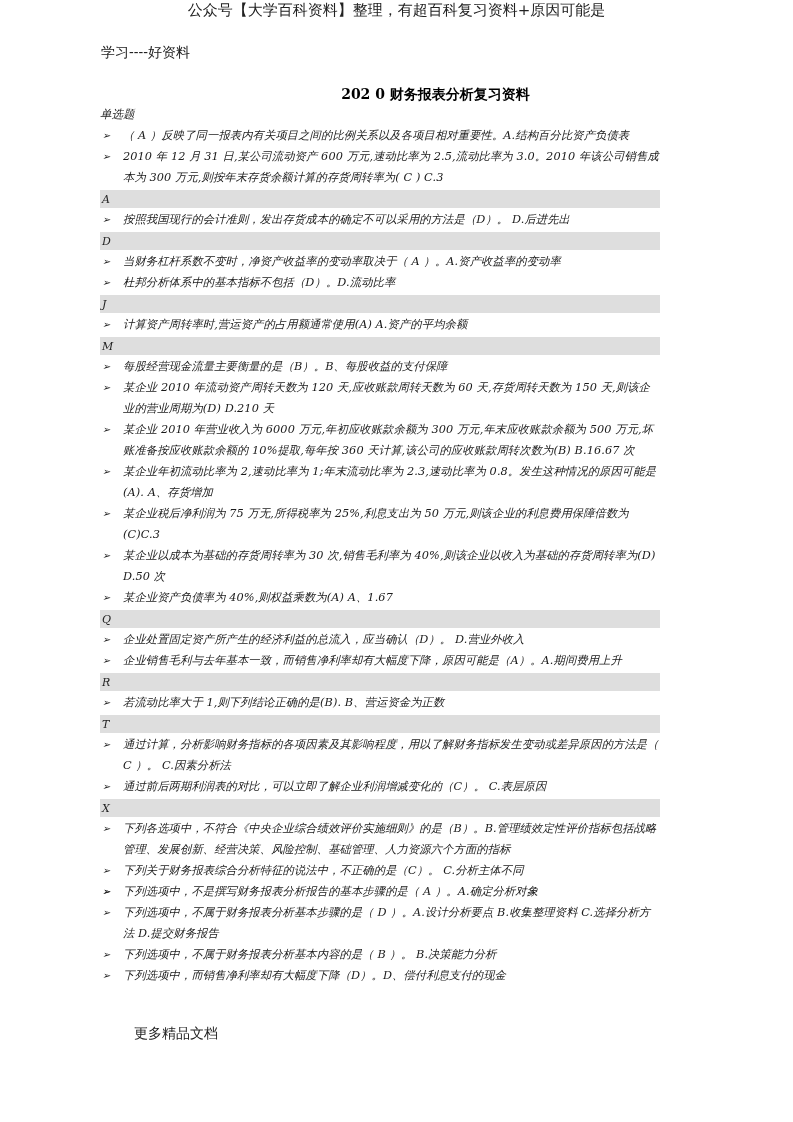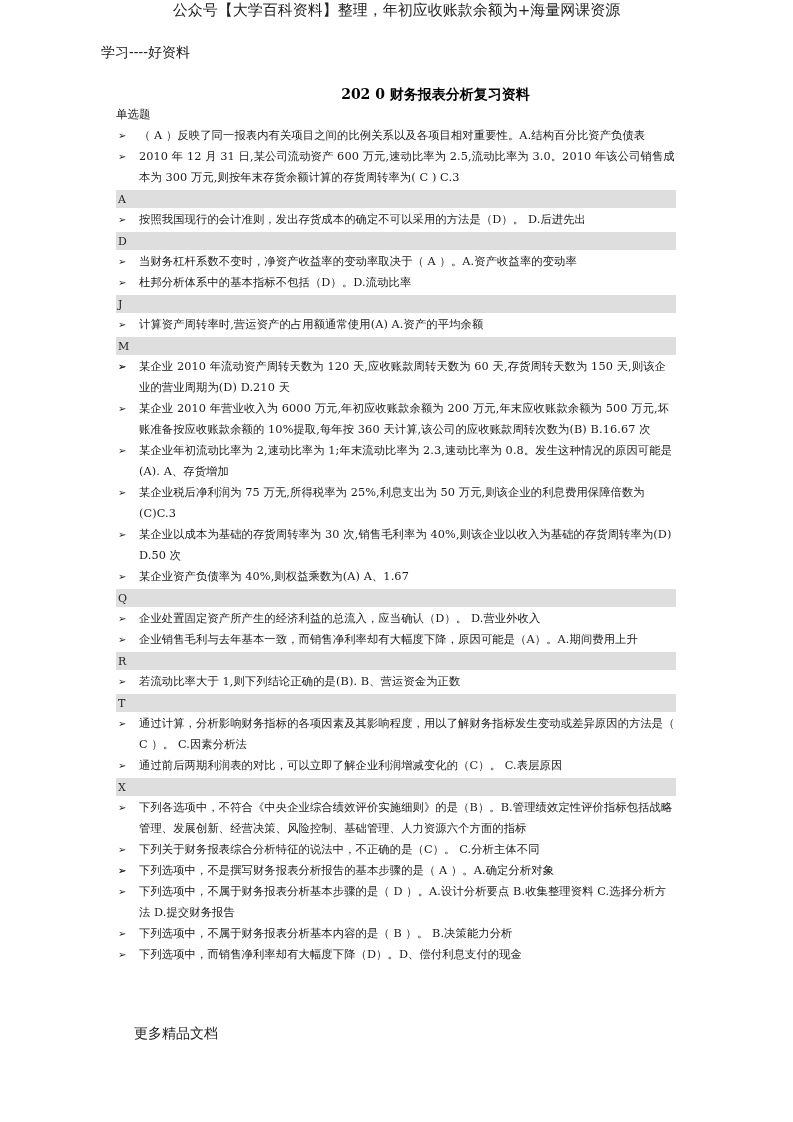--- a/index.html
+++ b/index.html
@@ -3,53 +3,53 @@
 <meta charset="utf-8">
 <style>
   html, body { margin: 0; padding: 0; background: #ffffff; }
   body { width: 793px; height: 1122px; position: relative; overflow: hidden;
          font-family: "DejaVu Serif", "Liberation Serif", serif; color: #1a1a1a; }
   .top-banner { position: absolute; top: 0; left: 0; width: 793px; text-align: center;
                 font-size: 15px; line-height: 20px; color: #222; }
   .brand { position: absolute; top: 44px; left: 101px; font-size: 14px; color: #222; }
   .doc-title { position: absolute; top: 86px; left: 0; width: 793px; text-align: center;
                font-size: 14px; font-weight: bold; color: #000; padding-left: 39px; }
-  .content { position: absolute; top: 104px; left: 116px; width: 560px; }
+  .content { position: absolute; top: 104px; left: 100px; width: 560px; font-style: italic; }
   .section-label { font-size: 11.5px; line-height: 21px; height: 21px; color: #222; }
   .letter-band { background: #dedede; height: 18px; line-height: 20px; font-size: 11px;
                  padding-left: 2px; margin: 1.5px 0; color: #222;
                  font-family: "DejaVu Serif", serif; }
   .q-item { position: relative; padding-left: 23px; font-size: 11.3px; line-height: 21px;
             color: #1a1a1a; letter-spacing: 0.1px; }
   .q-item .bullet { position: absolute; left: 2px; top: 0; font-size: 10px; color: #222; }
   .footer { position: absolute; top: 1025px; left: 134px; font-size: 14px; color: #222; }
 </style>
 </head>
 <body>
 
-<div class="top-banner">公众号【大学百科资料】整理，年初应收账款余额为+海量网课资源</div>
+<div class="top-banner">公众号【大学百科资料】整理，有超百科复习资料+原因可能是</div>
 <div class="brand">学习----好资料</div>
 <div class="doc-title">202 0 财务报表分析复习资料</div>
 
 <div class="content">
   <div class="section-label">单选题</div>
   <div id="groups">
       <div class="q-item"><span class="bullet">➢</span><span>（ A ）反映了同一报表内有关项目之间的比例关系以及各项目相对重要性。A.结构百分比资产负债表</span></div>
       <div class="q-item"><span class="bullet">➢</span><span>2010 年 12 月 31 日,某公司流动资产 600 万元,速动比率为 2.5,流动比率为 3.0。2010 年该公司销售成本为 300 万元,则按年末存货余额计算的存货周转率为( C ) C.3</span></div>
       <div class="letter-band">A</div>
       <div class="q-item"><span class="bullet">➢</span><span>按照我国现行的会计准则，发出存货成本的确定不可以采用的方法是（D）。 D.后进先出</span></div>
       <div class="letter-band">D</div>
       <div class="q-item"><span class="bullet">➢</span><span>当财务杠杆系数不变时，净资产收益率的变动率取决于（ A ）。A.资产收益率的变动率</span></div>
       <div class="q-item"><span class="bullet">➢</span><span>杜邦分析体系中的基本指标不包括（D）。D.流动比率</span></div>
       <div class="letter-band">J</div>
       <div class="q-item"><span class="bullet">➢</span><span>计算资产周转率时,营运资产的占用额通常使用(A) A.资产的平均余额</span></div>
       <div class="letter-band">M</div>
-      <div class="q-item"><span class="bullet">➢</span></div>
+      <div class="q-item"><span class="bullet">➢</span><span>每股经营现金流量主要衡量的是（B）。B、每股收益的支付保障</span></div>
       <div class="q-item"><span class="bullet">➢</span><span>某企业 2010 年流动资产周转天数为 120 天,应收账款周转天数为 60 天,存货周转天数为 150 天,则该企业的营业周期为(D) D.210 天</span></div>
-      <div class="q-item"><span class="bullet">➢</span><span>某企业 2010 年营业收入为 6000 万元,年初应收账款余额为 200 万元,年末应收账款余额为 500 万元,坏账准备按应收账款余额的 10%提取,每年按 360 天计算,该公司的应收账款周转次数为(B) B.16.67 次</span></div>
+      <div class="q-item"><span class="bullet">➢</span><span>某企业 2010 年营业收入为 6000 万元,年初应收账款余额为 300 万元,年末应收账款余额为 500 万元,坏账准备按应收账款余额的 10%提取,每年按 360 天计算,该公司的应收账款周转次数为(B) B.16.67 次</span></div>
       <div class="q-item"><span class="bullet">➢</span><span>某企业年初流动比率为 2,速动比率为 1;年末流动比率为 2.3,速动比率为 0.8。发生这种情况的原因可能是(A). A、存货增加</span></div>
       <div class="q-item"><span class="bullet">➢</span><span>某企业税后净利润为 75 万无,所得税率为 25%,利息支出为 50 万元,则该企业的利息费用保障倍数为(C)C.3</span></div>
       <div class="q-item"><span class="bullet">➢</span><span>某企业以成本为基础的存货周转率为 30 次,销售毛利率为 40%,则该企业以收入为基础的存货周转率为(D) D.50 次</span></div>
       <div class="q-item"><span class="bullet">➢</span><span>某企业资产负债率为 40%,则权益乘数为(A) A、1.67</span></div>
       <div class="letter-band">Q</div>
       <div class="q-item"><span class="bullet">➢</span><span>企业处置固定资产所产生的经济利益的总流入，应当确认（D）。 D.营业外收入</span></div>
       <div class="q-item"><span class="bullet">➢</span><span>企业销售毛利与去年基本一致，而销售净利率却有大幅度下降，原因可能是（A）。A.期间费用上升</span></div>
       <div class="letter-band">R</div>
       <div class="q-item"><span class="bullet">➢</span><span>若流动比率大于 1,则下列结论正确的是(B). B、营运资金为正数</span></div>
       <div class="letter-band">T</div>

